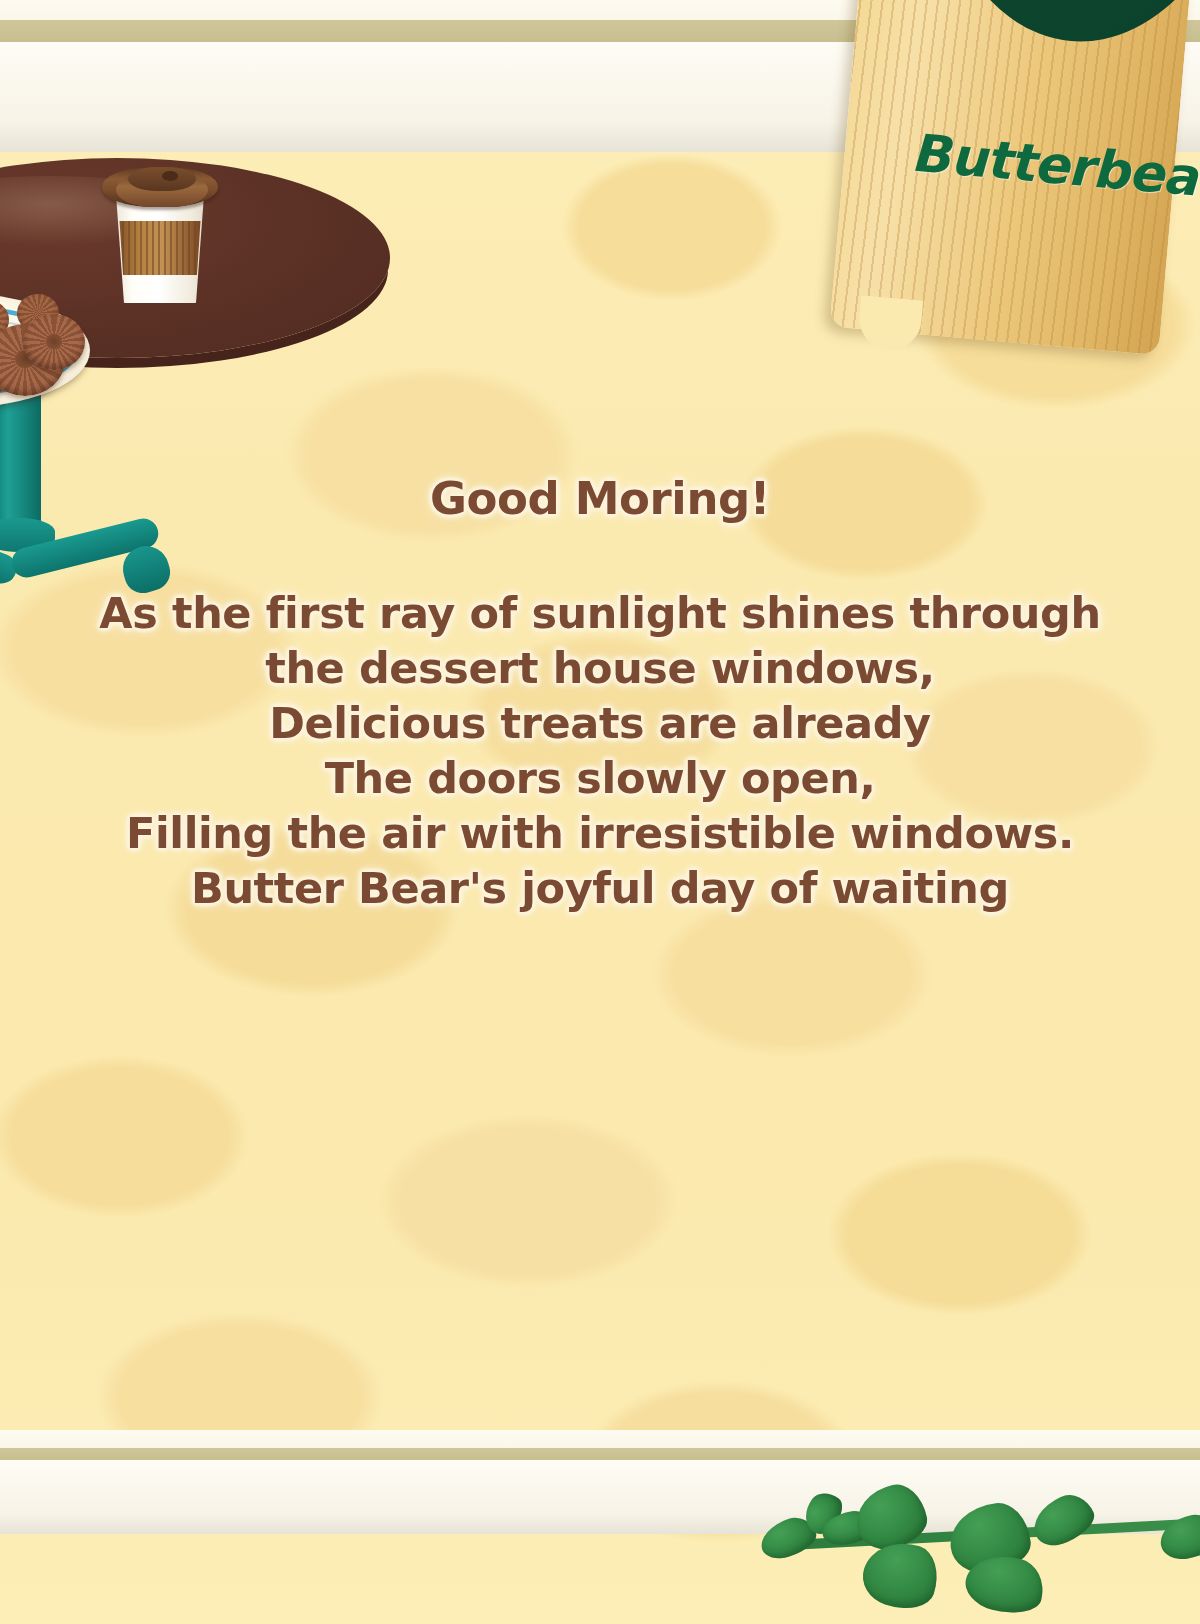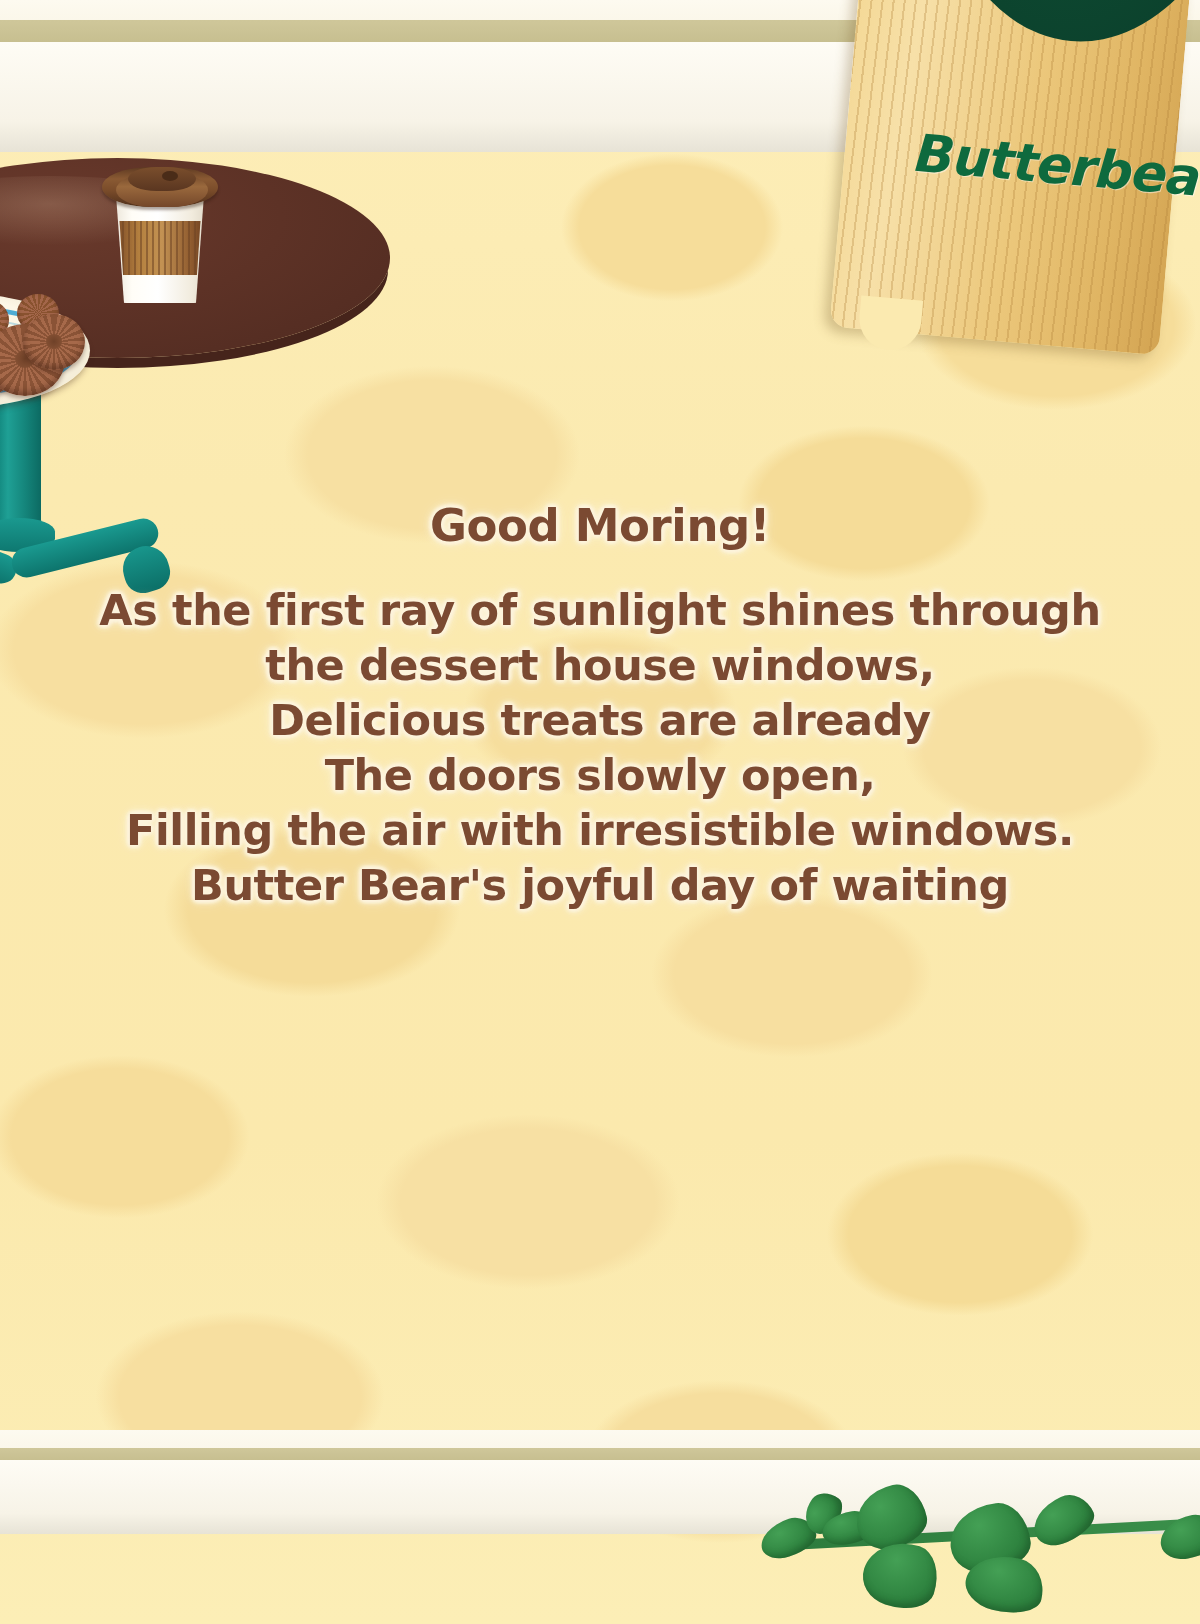--- a/index.html
+++ b/index.html
@@ -245,23 +245,23 @@
     color:#7b4a32;
     line-height:1.28;
     letter-spacing:-.4px;
     text-shadow:
       0 0 5px #fdf4dd, 0 0 5px #fdf4dd, 0 0 9px #fdf4dd,
       2px 0 4px #fdf4dd, -2px 0 4px #fdf4dd,
       0 2px 4px #fdf4dd, 0 -2px 4px #fdf4dd,
       0 0 14px rgba(253,244,221,.95);
   }
   .headline { font-size:45px; }
-  .headline .l1 { display:block;margin-top:27px; }
+  .headline .l1 { display:block; }
   .headline .l2 { display:block; }
-  .body-copy { margin-top:28px; font-size:43px; }
+  .body-copy { margin-top:58px; font-size:43px; }
   .body-copy span { display:block; }
 </style>
 </head>
 <body>
 
 <div id="stage">
 
   <div class="floor"></div>
 
   <div class="band band-top">

